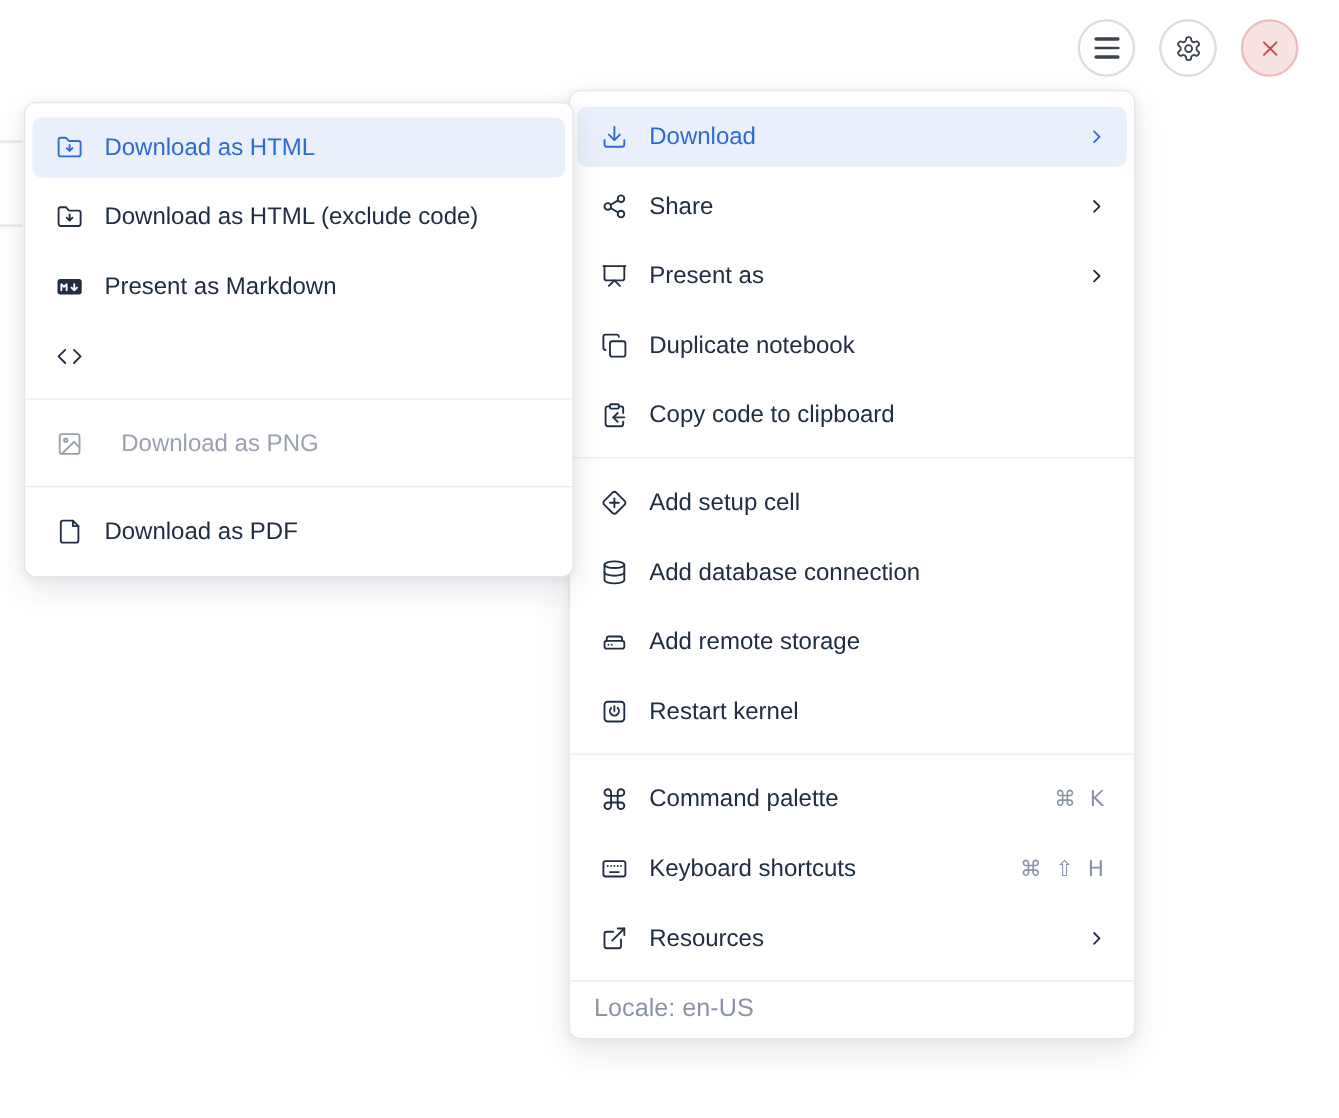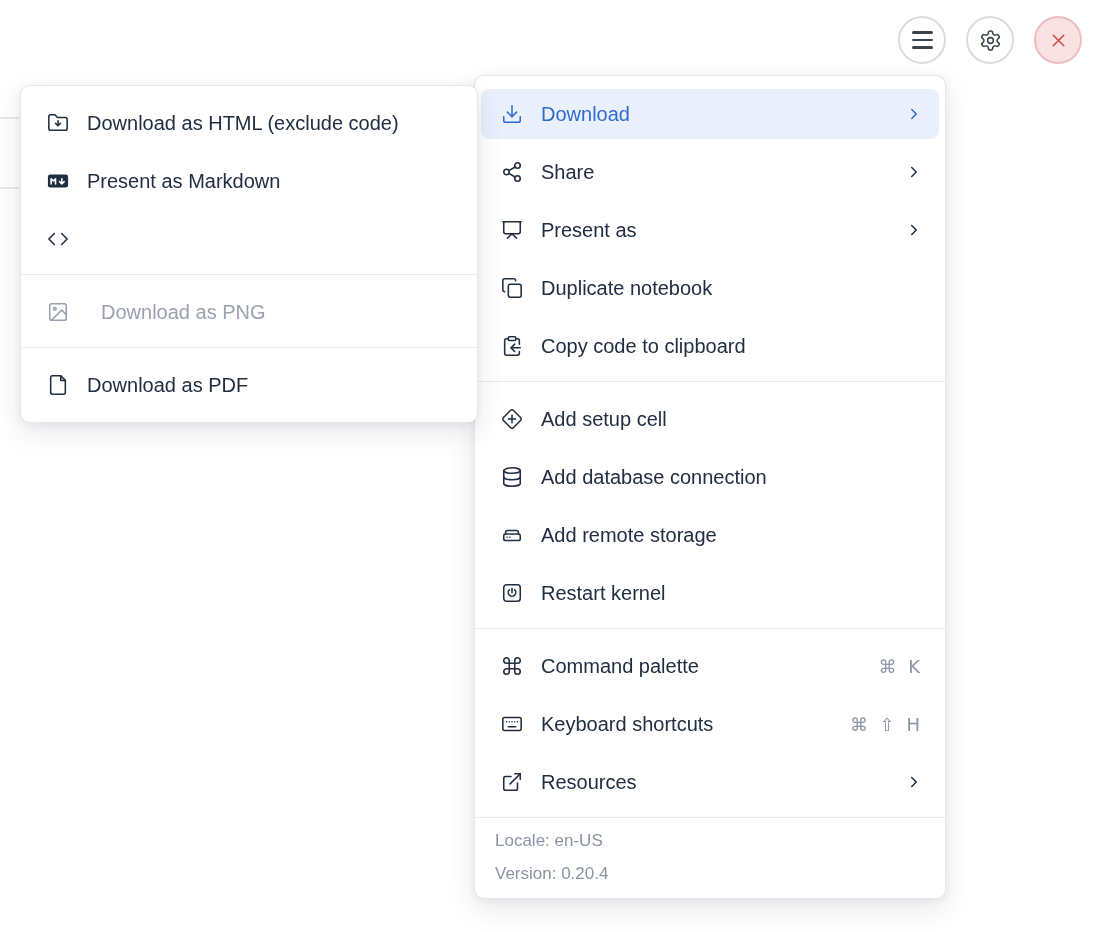--- a/index.html
+++ b/index.html
@@ -38,21 +38,21 @@
   }
   .menu-item.highlighted{background:var(--highlight-bg,#e9f0fb);color:var(--accent-blue,#2e6bce);}
   .menu-item.disabled{color:var(--text-disabled,#9aa1ae);cursor:default;gap:14px;}
   .mi-icon{width:22px;height:22px;flex:0 0 22px;margin-right:18px;display:flex;align-items:center;justify-content:center;}
   .mi-icon svg{width:22px;height:22px;fill:none;stroke:currentColor;stroke-width:1.7;stroke-linecap:round;stroke-linejoin:round;}
   .mi-label{flex:1 1 auto;overflow:hidden;}
   .mi-shortcut{color:var(--text-muted,#8b94a4);font-size:18px;letter-spacing:3px;margin-left:12px;font-family:"DejaVu Sans","Liberation Sans",sans-serif;}
   .mi-chevron{width:18px;height:18px;flex:0 0 18px;margin-left:12px;display:flex;}
   .mi-chevron svg{width:18px;height:18px;fill:none;stroke:currentColor;stroke-linecap:round;stroke-linejoin:round;}
   .menu-footer{border-top:1px solid var(--divider,#e7eaef);margin-top:10px;padding:6px 0 8px;}
-  .menu-footer .ft-line{padding:0 20px;font-size:17px;line-height:33px;color:var(--text-muted,#8b94a4);}
+  .menu-footer .ft-line{padding:0 20px;font-size:21px;line-height:33px;color:var(--text-muted,#8b94a4);}
 </style>
 </head>
 <body style="--accent-blue: #2e6bce; --highlight-bg: #e9f0fb; --text-dark: #212e42; --text-muted: #8b94a4; --text-disabled: #9aa1ae; --divider: #e7eaef; --menu-border: #e3e7ec; --danger-red: #cb4b4b; --danger-bg: #f9e2e2; --danger-border: #eebcbc;">
 
 <div class="bg-line" style="top:117px"></div>
 <div class="bg-line" style="top:187px"></div>
 
 <button class="tb-btn" style="left:898px">
   <span class="hamburger">
       <i></i>
@@ -231,35 +231,44 @@
           <span class="mi-chevron">
             <svg viewBox="0 0 24 24" style="stroke-width:2">
               <path d="m9 18 6-6-6-6"></path>
             </svg>
           </span>
         </div>
       </div>
     </div>
   <div class="menu-footer">
     <div class="ft-line">Locale: en-US</div>
-    <div class="ft-line">Version: 0.20.4</div>
   </div>
 </div>
 
 <div class="menu sub-menu">
   <div id="sub-menu-sections">
       <div class="menu-section">
-        <div class="menu-item">
+        <div class="menu-item highlighted">
           <span class="mi-icon">
             <svg viewBox="0 0 24 24">
               <path d="M20 20a2 2 0 0 0 2-2V8a2 2 0 0 0-2-2h-7.9a2 2 0 0 1-1.69-.9L9.6 3.9A2 2 0 0 0 7.93 3H4a2 2 0 0 0-2 2v13a2 2 0 0 0 2 2Z"></path>
               <path d="M12 9.5v5"></path>
               <path d="m14.6 12.4-2.6 2.6-2.6-2.6"></path>
             </svg>
           </span>
+          <span class="mi-label">Download as HTML</span>
+        </div>
+        <div class="menu-item">
+          <span class="mi-icon">
+            <svg viewBox="0 0 24 24">
+              <path d="M20 20a2 2 0 0 0 2-2V8a2 2 0 0 0-2-2h-7.9a2 2 0 0 1-1.69-.9L9.6 3.9A2 2 0 0 0 7.93 3H4a2 2 0 0 0-2 2v13a2 2 0 0 0 2 2Z"></path>
+              <path d="M12 9.5v5"></path>
+              <path d="m14.6 12.4-2.6 2.6-2.6-2.6"></path>
+            </svg>
+          </span>
           <span class="mi-label">Download as HTML (exclude code)</span>
         </div>
         <div class="menu-item">
           <span class="mi-icon">
             <svg viewBox="0 0 24 24">
               <rect x="1" y="5" width="22" height="14" rx="2.5" style="fill:currentColor;stroke:none"></rect>
               <path d="M4.5 15.2v-5.6l2.4 2.4 2.4-2.4v5.6" style="fill:none;stroke:#ffffff;stroke-width:1.7;stroke-linecap:round;stroke-linejoin:round"></path>
               <path d="M16.2 9.6v5.6m-2.5-2.5 2.5 2.5 2.5-2.5" style="fill:none;stroke:#ffffff;stroke-width:1.7;stroke-linecap:round;stroke-linejoin:round"></path>
             </svg>
           </span>

